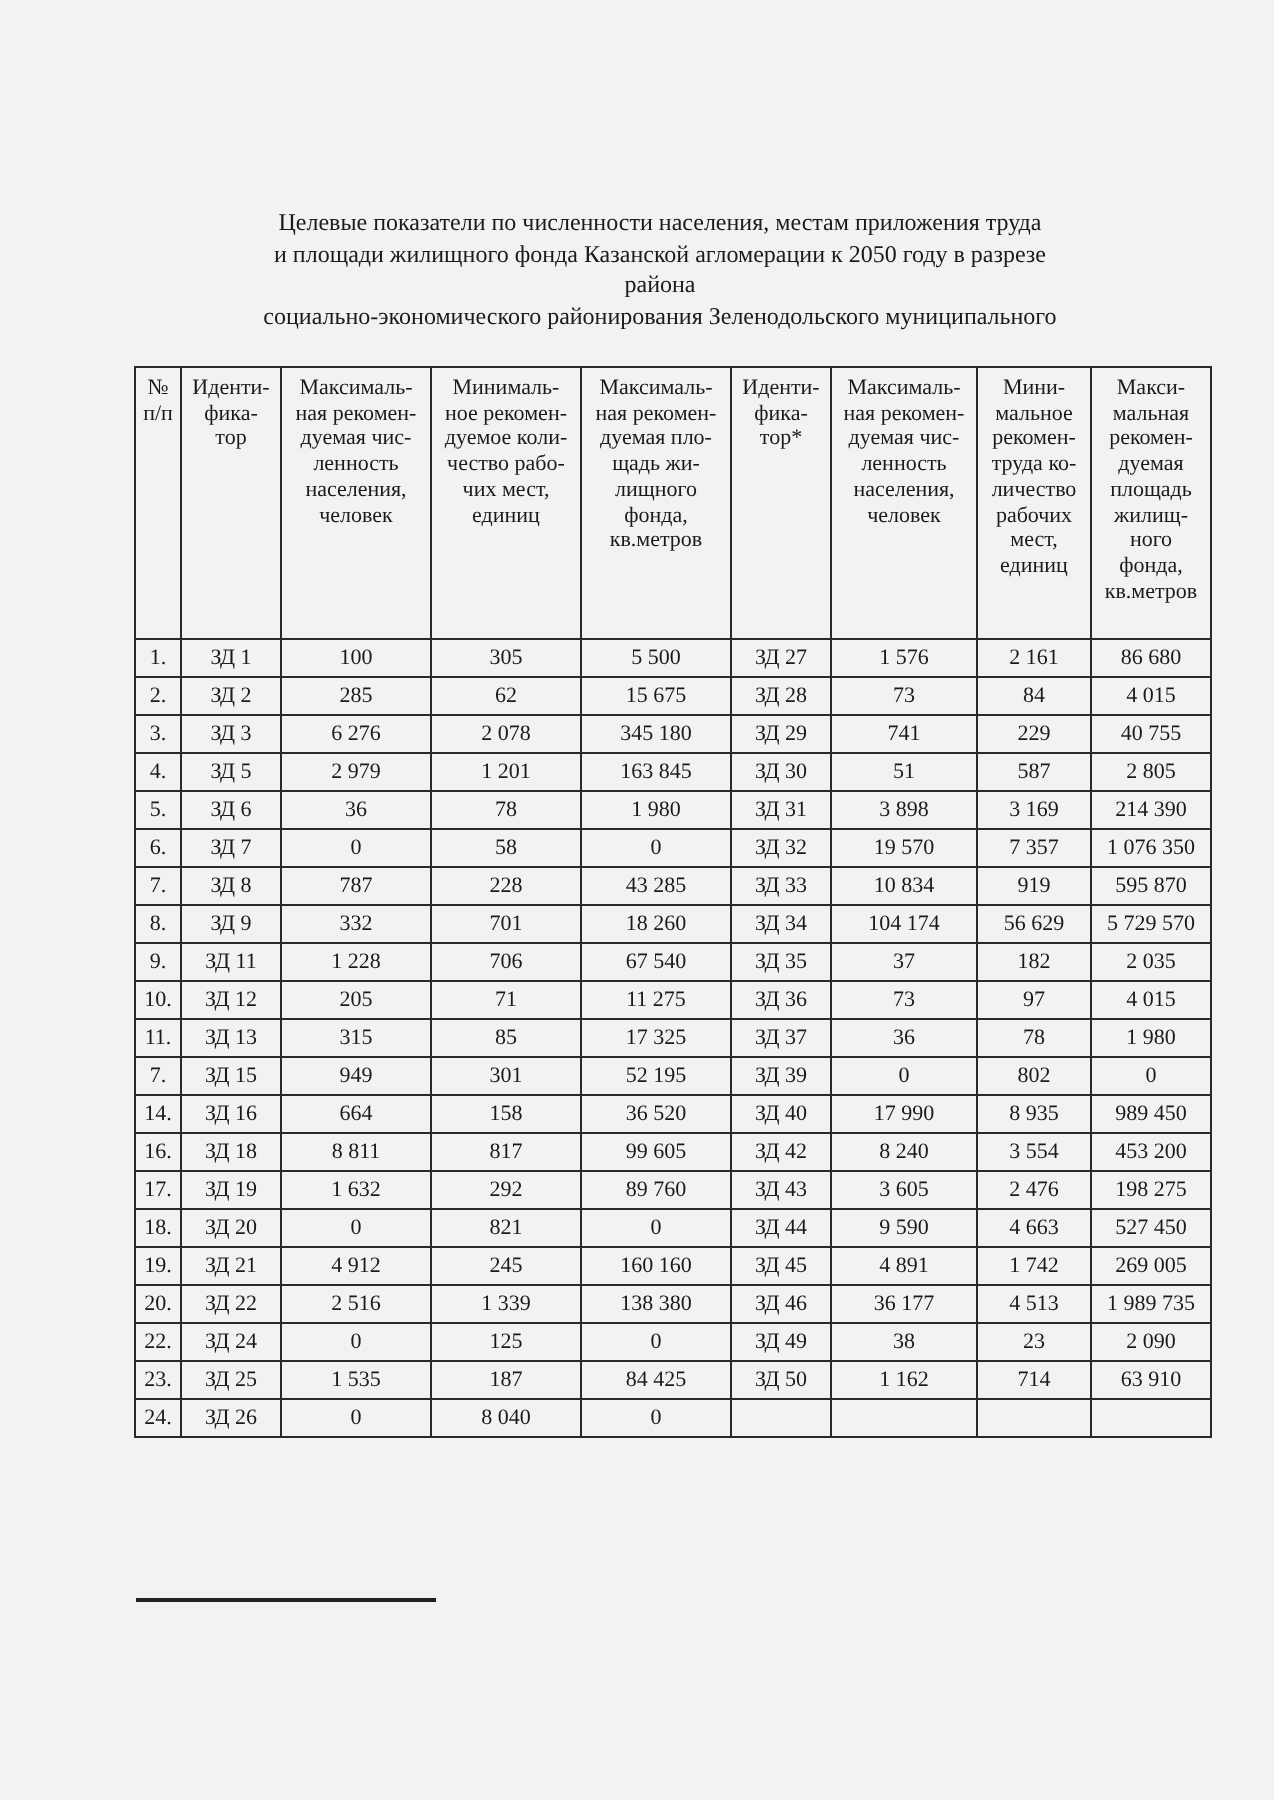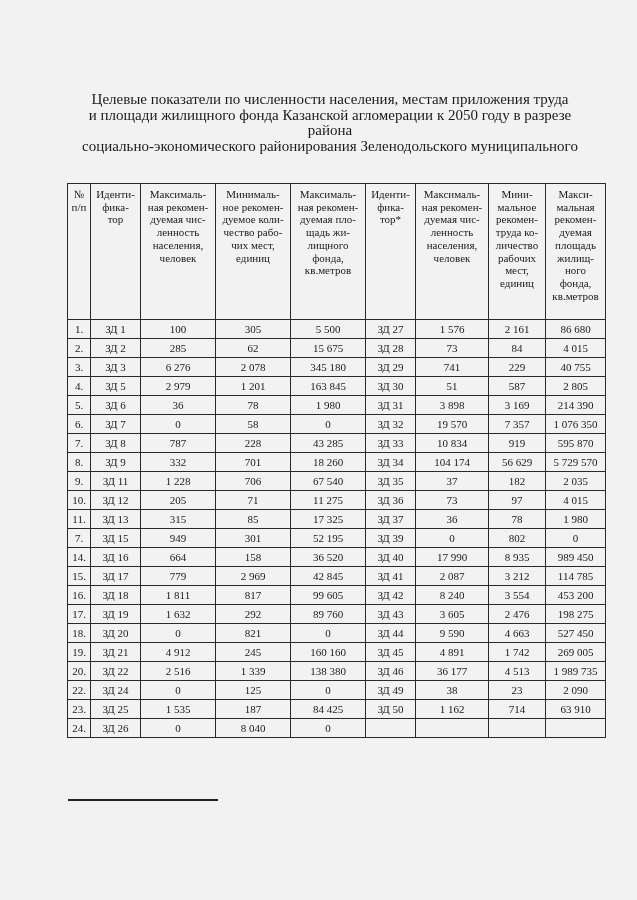--- a/index.html
+++ b/index.html
@@ -1,22 +1,22 @@
 <!DOCTYPE html>
 <html><head>
 <meta charset="utf-8">
 <style>
   html, body { margin:0; padding:0; }
   body {
     width:637px; height:900px; background:#f2f2f2; position:relative; overflow:hidden;
     font-family: "Liberation Serif", "DejaVu Serif", serif; color:#1a1a1a;
   }
   .title {
-    position:absolute; left:60px; top:92px; width:540px;
-    text-align:center; font-size:15px; line-height:15.5px;
+    position:absolute; left:60px; top:104px; width:540px;
+    text-align:center; font-size:12px; line-height:15.5px;
   }
   .title div { white-space:nowrap; }
   table.data {
     position:absolute; left:67px; top:183px;
     border-collapse:collapse; table-layout:fixed; width:538px;
     font-size:11px;
   }
   table.data th, table.data td {
     border:1.2px solid #2a2a2a; padding:0; text-align:center; vertical-align:middle;
   }
@@ -262,34 +262,23 @@
         <td>ЗД 16</td>
         <td>664</td>
         <td>158</td>
         <td>36 520</td>
         <td>ЗД 40</td>
         <td>17 990</td>
         <td>8 935</td>
         <td>989 450</td>
       </tr>
       <tr>
-        <td class="num">15.</td>
-        <td>ЗД 17</td>
-        <td>779</td>
-        <td>2 969</td>
-        <td>42 845</td>
-        <td>ЗД 41</td>
-        <td>2 087</td>
-        <td>3 212</td>
-        <td>114 785</td>
-      </tr>
-      <tr>
         <td class="num">16.</td>
         <td>ЗД 18</td>
-        <td>1 811</td>
+        <td>8 811</td>
         <td>817</td>
         <td>99 605</td>
         <td>ЗД 42</td>
         <td>8 240</td>
         <td>3 554</td>
         <td>453 200</td>
       </tr>
       <tr>
         <td class="num">17.</td>
         <td>ЗД 19</td>

